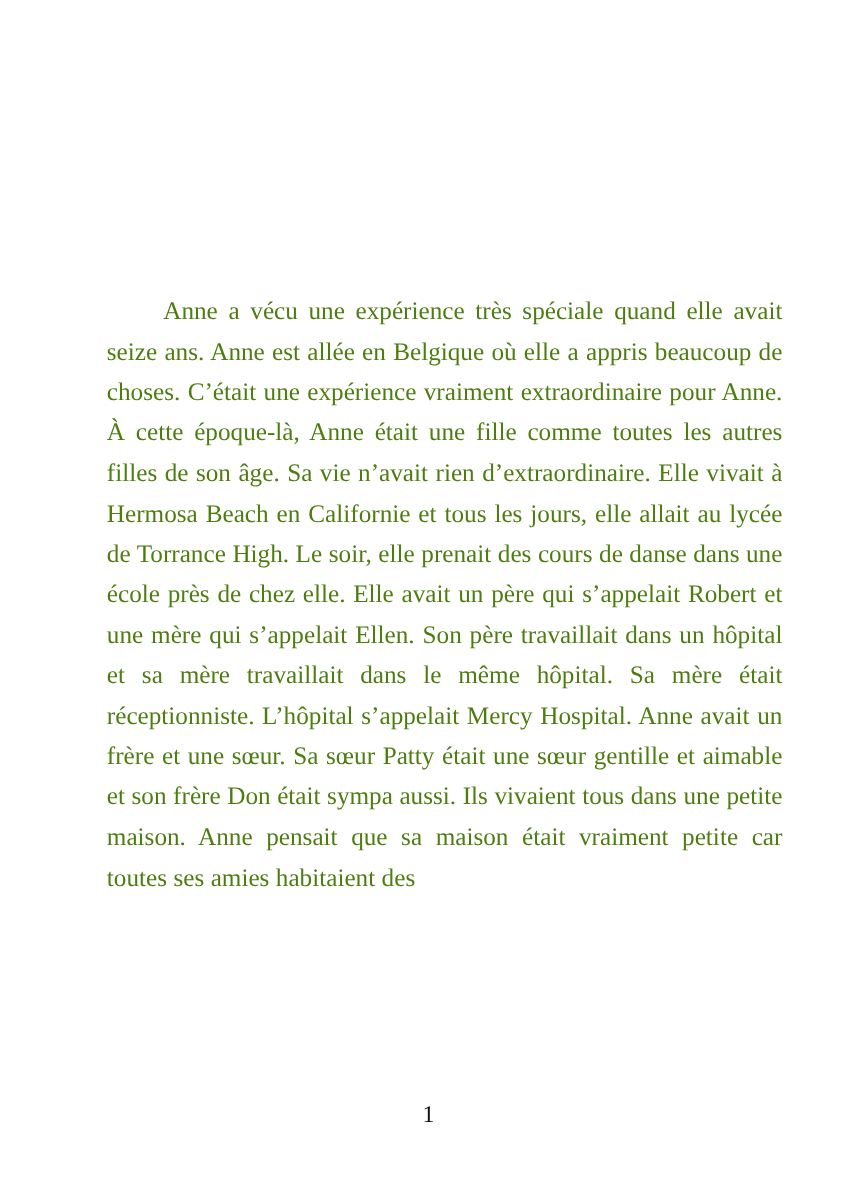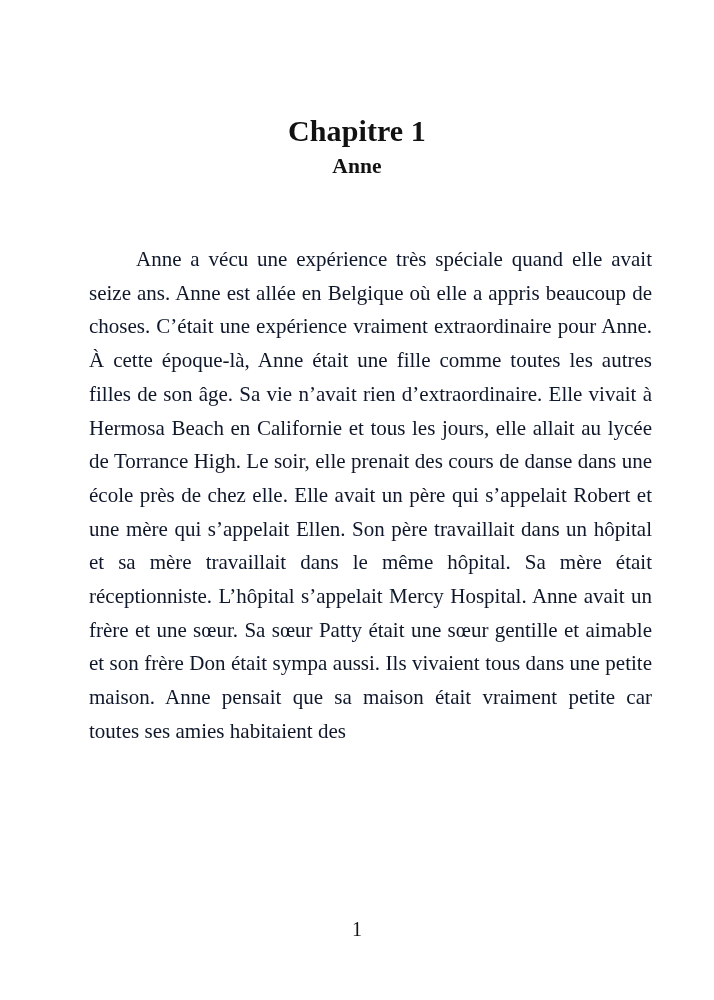--- a/index.html
+++ b/index.html
@@ -59,21 +59,21 @@
     width: 563px;
   }
 
   .body-paragraph {
     margin: 0;
     font-size: 21px;
     line-height: 33.7px;
     text-align: justify;
     text-justify: inter-word;
     text-indent: 47px;
-    color: #0f172a;
+    color: #4d7c0f;
     word-spacing: 0.1px;
     hyphens: none;
   }
 
   
   .folio-block {
     position: absolute;
     top: 916px;
     left: 0;
     width: 714px;
@@ -85,24 +85,20 @@
     line-height: 26px;
     color: #141414;
     margin: 0;
   }
 </style>
 </head>
 <body>
 
 <div class="page">
 
-  <div class="heading-block">
-    <h1 class="chapter-title">Chapitre 1</h1>
-    <h2 class="chapter-subtitle">Anne</h2>
-  </div>
 
   <div class="body-block">
     <p class="body-paragraph">Anne a vécu une expérience très spéciale quand elle avait seize ans.  Anne est allée en Belgique où elle a appris beaucoup de choses. C’était une expérience vraiment extraordinaire pour Anne. À cette époque-là, Anne était une fille comme toutes les autres filles de son âge. Sa vie n’avait rien d’extraordinaire. Elle vivait à Hermosa Beach en Californie et tous les jours, elle allait au lycée de Torrance High. Le soir, elle prenait des cours de danse dans une école près de chez elle. Elle avait un père qui s’appelait Robert et une mère qui s’appelait Ellen. Son père travaillait dans un hôpital et sa mère travaillait dans le même hôpital. Sa mère était réceptionniste. L’hôpital s’appelait Mercy Hospital. Anne avait un frère et une sœur. Sa sœur Patty était une sœur gentille et aimable et son frère Don était sympa aussi. Ils vivaient tous dans une petite maison. Anne pensait que sa maison était vraiment petite car toutes ses amies habitaient des</p>
   </div>
 
   <div class="folio-block">
     <div class="folio">1</div>
   </div>
 
 </div>

